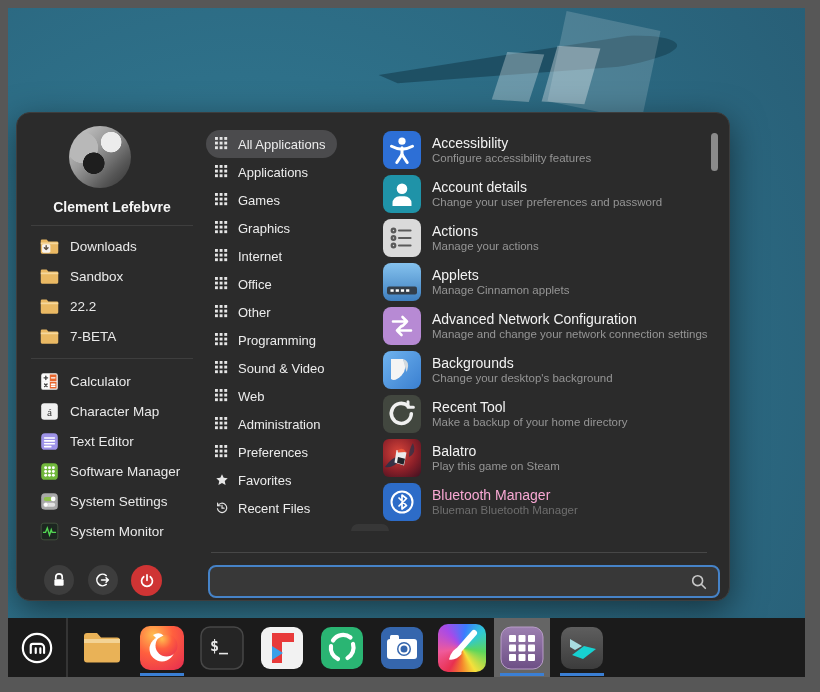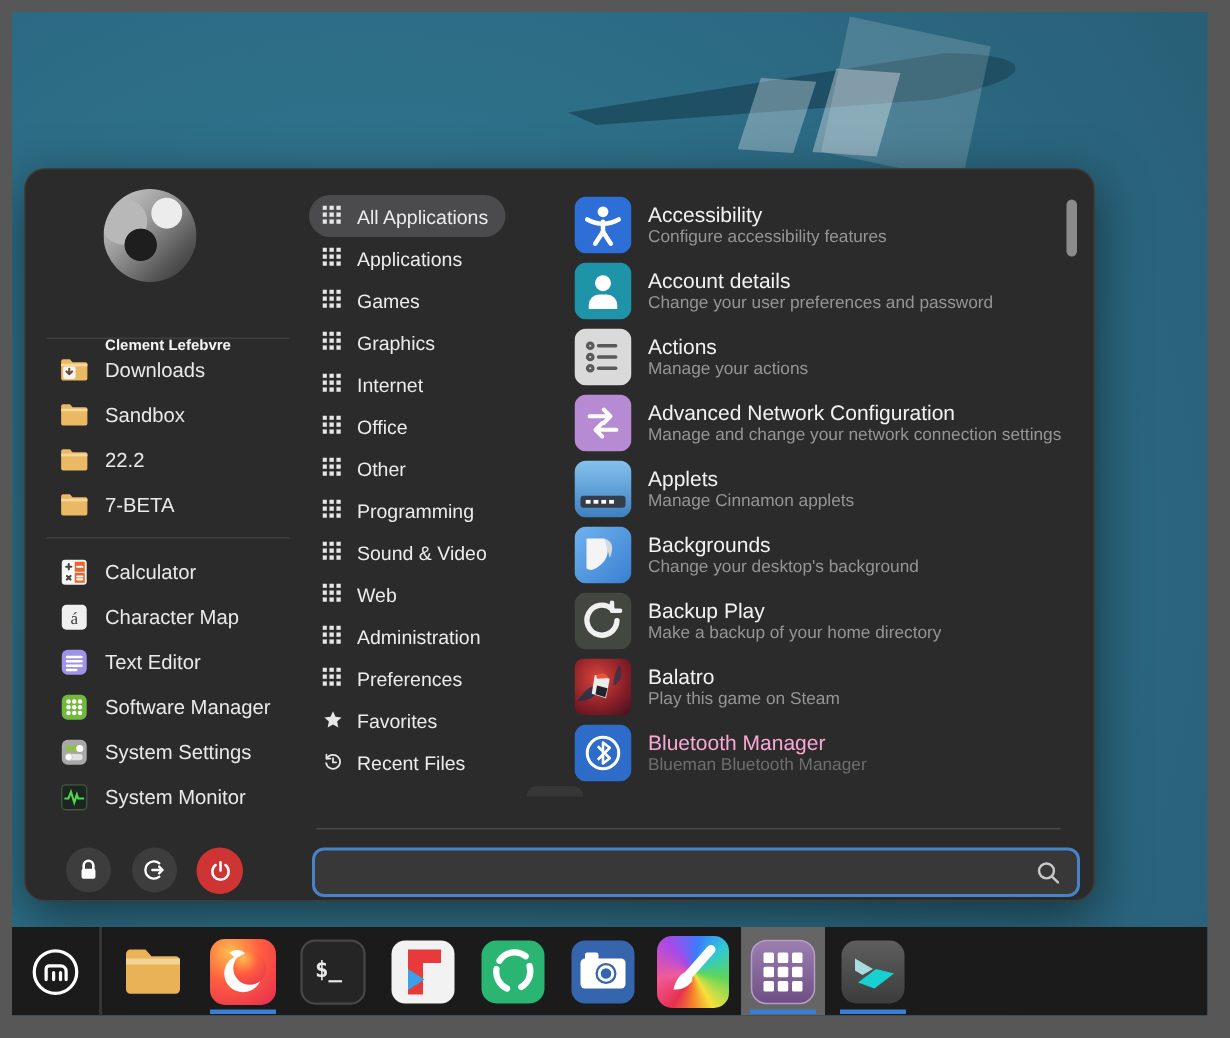--- a/index.html
+++ b/index.html
@@ -28,21 +28,21 @@
 
   
   .sidebar { position:absolute; left:0; top:0; bottom:0; width:190px; }
   .avatar { position:absolute; left:52px; top:13px; width:62px; height:62px; border-radius:50%;
             background:
               radial-gradient(circle at 68% 26%, #ececec 0 16%, rgba(0,0,0,0) 17%),
               radial-gradient(circle at 40% 60%, #1e1e1e 0 20%, rgba(0,0,0,0) 21%),
               radial-gradient(circle at 22% 35%, #b8b8b8 0 24%, rgba(0,0,0,0) 25%),
               linear-gradient(135deg, #d2d2d2 0%, #9a9a9a 40%, #565656 75%, #303030 100%); }
   .user-name { position:absolute; left:0; top:86px; width:190px; text-align:center;
-               font-size:10px; font-weight:bold; color:#f5f5f5;margin-top:26px; }
+               font-size:14px; font-weight:bold; color:#f5f5f5; }
   .sb-div { position:absolute; left:14px; width:162px; height:1px; background:#3e3e3e; }
   #sb-div1 { top:112px; } #sb-div2 { top:245px; }
   .side-list { position:absolute; left:0; right:0; }
   #places { top:118px; } #shortcuts { top:253px; }
   .side-row { height:30px; display:flex; align-items:center; gap:10px; padding-left:22px;
               border-radius:6px; cursor:default;text-align:center; }
   .side-label { font-size:13.5px; color:#e9e9e9; white-space:nowrap; }
   .icn { display:inline-flex; }
   .side-icn svg { width:21px; height:21px; }
 
@@ -555,35 +555,20 @@
             </svg>
           </span>
           <div class="app-txt">
             <span class="app-name" style="display: block;">Actions</span>
             <span class="app-desc" style="display: block;">Manage your actions</span>
           </div>
         </div>
         <div class="app-row">
           <span class="icn app-icn">
             <svg viewBox="0 0 38 38">
-              <rect width="38" height="38" rx="8" fill="#b78ad4"></rect>
-              <g stroke="#fff" stroke-width="2.6" fill="none" stroke-linecap="round" stroke-linejoin="round">
-                <path d="M10 14.5h14m-4.5-4.5l4.5 4.5-4.5 4.5"></path>
-                <path d="M28 23.5H14m4.5-4.5L14 23.5l4.5 4.5"></path>
-              </g>
-            </svg>
-          </span>
-          <div class="app-txt">
-            <span class="app-name" style="display: block;">Advanced Network Configuration</span>
-            <span class="app-desc" style="display: block;">Manage and change your network connection settings</span>
-          </div>
-        </div>
-        <div class="app-row">
-          <span class="icn app-icn">
-            <svg viewBox="0 0 38 38">
               <defs>
                 <linearGradient id="apg" x1="0" y1="0" x2="0" y2="1">
                   <stop offset="0" stop-color="#85c2ee"></stop>
                   <stop offset="1" stop-color="#3e7fc0"></stop>
                 </linearGradient>
               </defs>
               <rect width="38" height="38" rx="8" fill="url(#apg)"></rect>
               <rect x="4" y="23.5" width="30" height="8" rx="2" fill="#333e4a"></rect>
               <g fill="#fff">
                 <rect x="7.5" y="26.3" width="3.2" height="2.5"></rect>
@@ -594,20 +579,35 @@
             </svg>
           </span>
           <div class="app-txt">
             <span class="app-name" style="display: block;">Applets</span>
             <span class="app-desc" style="display: block;">Manage Cinnamon applets</span>
           </div>
         </div>
         <div class="app-row">
           <span class="icn app-icn">
             <svg viewBox="0 0 38 38">
+              <rect width="38" height="38" rx="8" fill="#b78ad4"></rect>
+              <g stroke="#fff" stroke-width="2.6" fill="none" stroke-linecap="round" stroke-linejoin="round">
+                <path d="M10 14.5h14m-4.5-4.5l4.5 4.5-4.5 4.5"></path>
+                <path d="M28 23.5H14m4.5-4.5L14 23.5l4.5 4.5"></path>
+              </g>
+            </svg>
+          </span>
+          <div class="app-txt">
+            <span class="app-name" style="display: block;">Advanced Network Configuration</span>
+            <span class="app-desc" style="display: block;">Manage and change your network connection settings</span>
+          </div>
+        </div>
+        <div class="app-row">
+          <span class="icn app-icn">
+            <svg viewBox="0 0 38 38">
               <defs>
                 <linearGradient id="bgg" x1="0" y1="0" x2="1" y2="1">
                   <stop offset="0" stop-color="#6fb3ef"></stop>
                   <stop offset="1" stop-color="#3a7fd0"></stop>
                 </linearGradient>
               </defs>
               <rect width="38" height="38" rx="8" fill="url(#bgg)"></rect>
               <path d="M8 8h12q5 10-1.5 16.5Q12 31 8 28z" fill="#f4f4f4"></path>
               <path d="M20 8q8 2.5 3.5 13Q21.5 14 20 8" fill="#d4dade"></path>
             </svg>
@@ -619,21 +619,21 @@
         </div>
         <div class="app-row">
           <span class="icn app-icn">
             <svg viewBox="0 0 38 38">
               <rect width="38" height="38" rx="8" fill="#42473f"></rect>
               <path d="M25 11a10 10 0 1 0 3.3 7.8" stroke="#f0f0f0" stroke-width="3.6" fill="none" stroke-linecap="round"></path>
               <path d="M25 6.8v5.4h5.4" fill="none" stroke="#f0f0f0" stroke-width="3" stroke-linecap="round" stroke-linejoin="round"></path>
             </svg>
           </span>
           <div class="app-txt">
-            <span class="app-name" style="display: block;">Backup Play</span>
+            <span class="app-name" style="display: block;">Recent Tool</span>
             <span class="app-desc" style="display: block;">Make a backup of your home directory</span>
           </div>
         </div>
         <div class="app-row">
           <span class="icn app-icn">
             <svg viewBox="0 0 38 38">
               <defs>
                 <radialGradient id="blg" cx="0.4" cy="0.35" r="0.9">
                   <stop offset="0" stop-color="#d8453a"></stop>
                   <stop offset="0.55" stop-color="#8a1f28"></stop>

